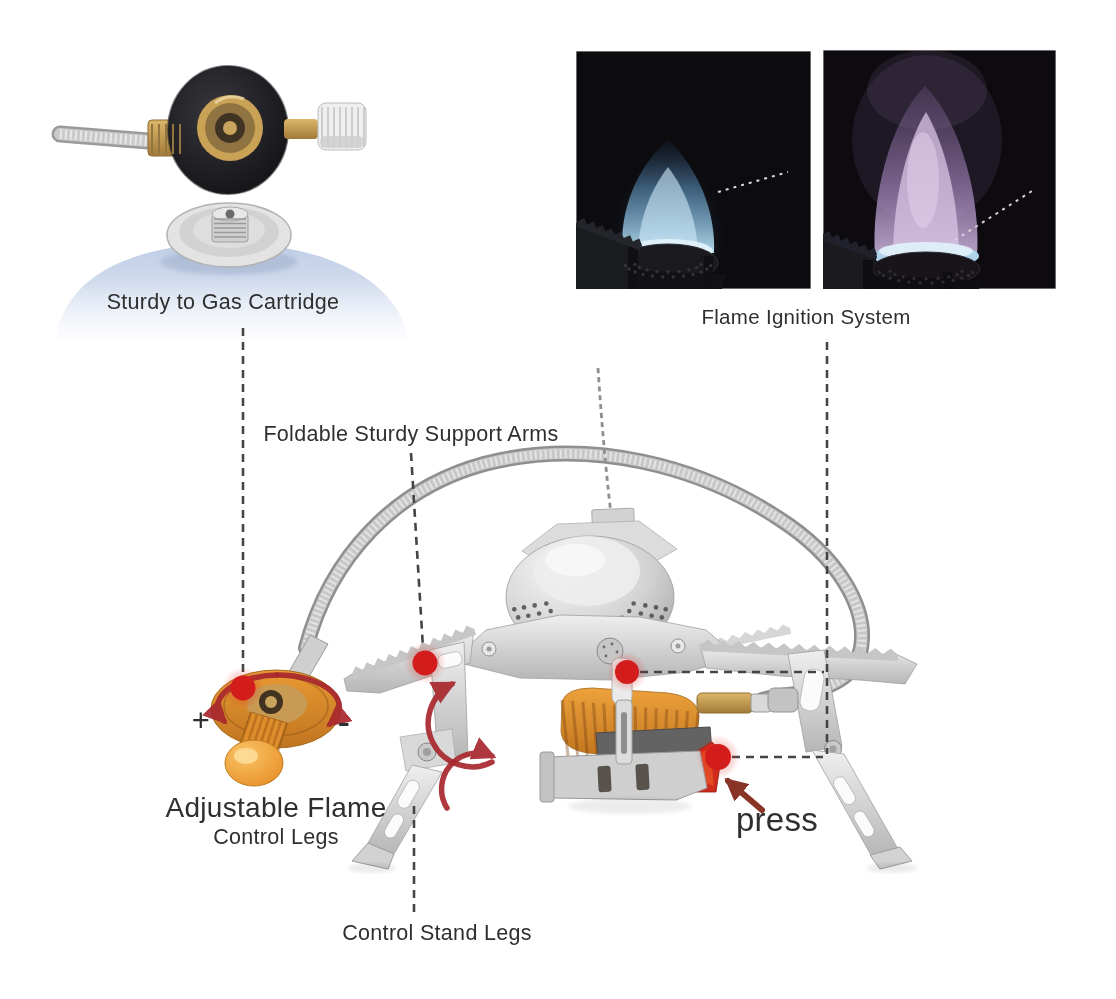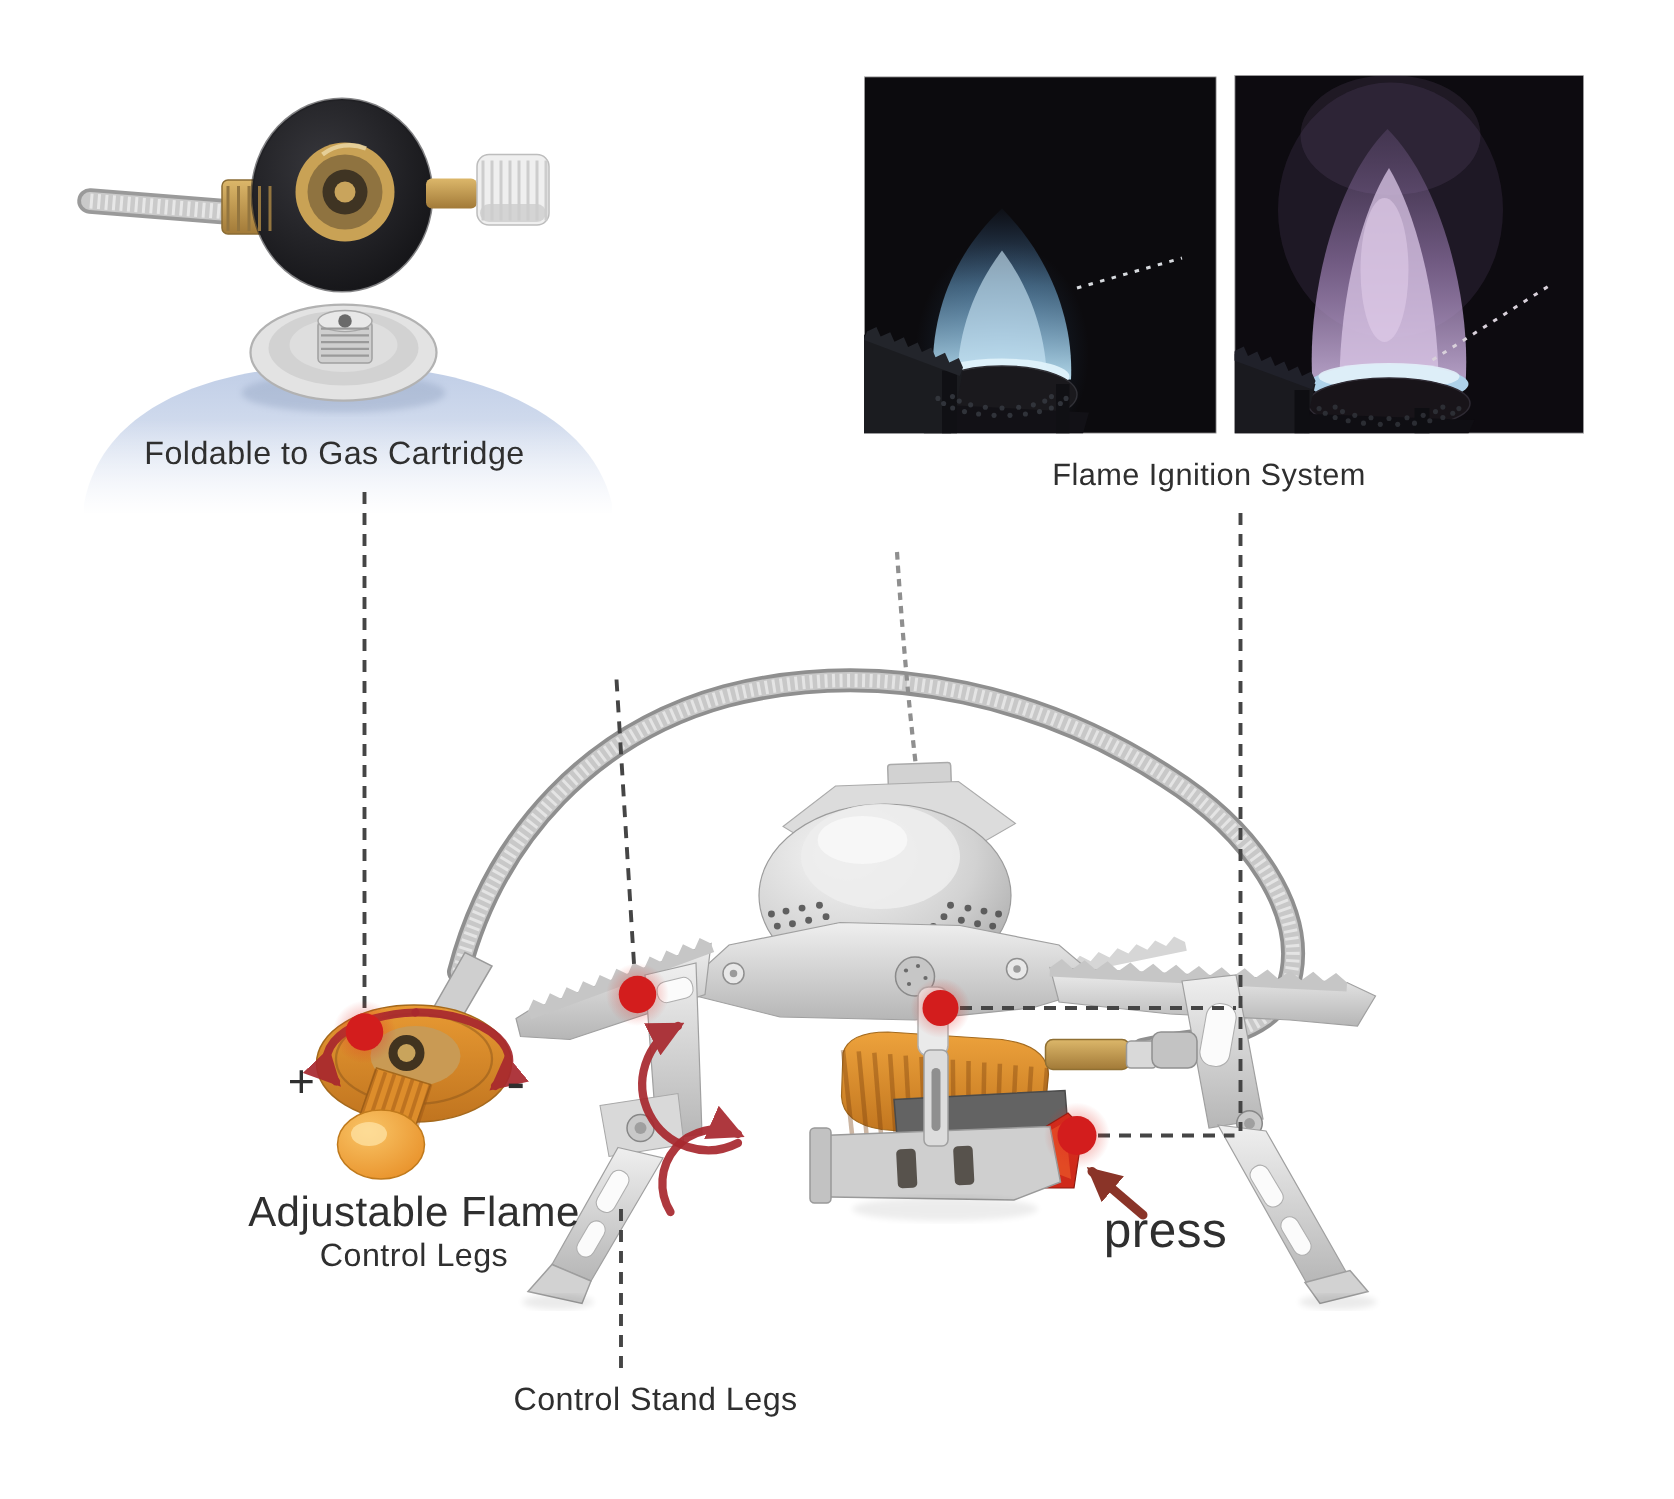--- a/index.html
+++ b/index.html
@@ -426,21 +426,22 @@
     <circle cx="243" cy="688" r="12.5" class="dotCore"></circle>
     <circle cx="425" cy="663" r="21" fill="url(#gDotGlow)"></circle>
     <circle cx="425" cy="663" r="12.5" class="dotCore"></circle>
     <circle cx="627" cy="672" r="20" fill="url(#gDotGlow)"></circle>
     <circle cx="627" cy="672" r="12" class="dotCore"></circle>
     <circle cx="718" cy="757" r="22" fill="url(#gDotGlow)"></circle>
     <circle cx="718" cy="757" r="13" class="dotCore"></circle>
   </g>
 </svg>
 
-  <div class="label l-connect">Foldable to Gas Cartridge</div>
+  <div class="label l-connect">Sturdy to Gas Cartridge</div>
   <div class="label l-piezo">Flame Ignition System</div>
+  <div class="label l-arms">Foldable Sturdy Support Arms</div>
   <div class="label l-af1">Adjustable Flame</div>
   <div class="label l-af2">Control Legs</div>
   <div class="label l-plus">+</div>
   <div class="label l-minus">-</div>
   <div class="label l-press">press</div>
   <div class="label l-legs">Control Stand Legs</div>
 </div>
 
 </body></html>

